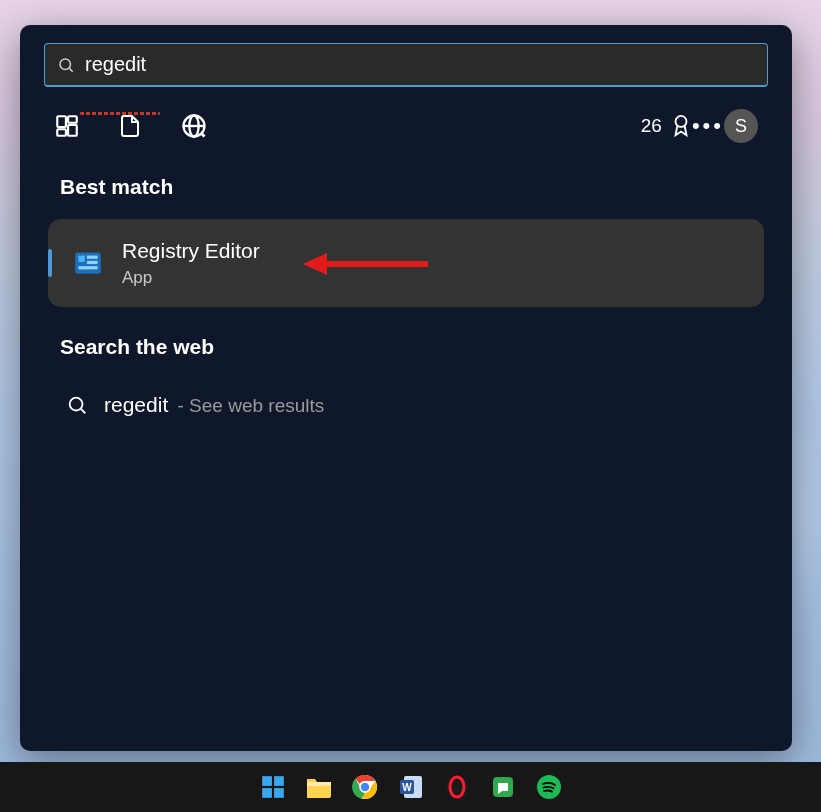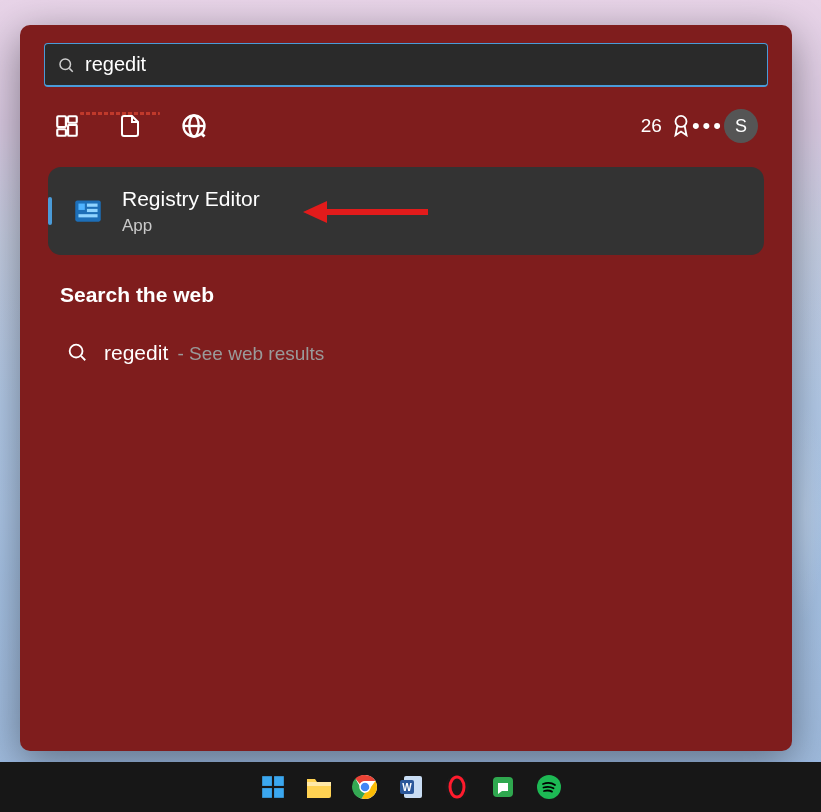--- a/index.html
+++ b/index.html
@@ -11,21 +11,21 @@
   .winter-trees {
     position: absolute; top: 140px; left: 0; right: 0; height: 620px;
     background:
       radial-gradient(ellipse 40px 200px at 5% 50%, rgba(200,215,235,0.8) 0%, transparent 60%),
       radial-gradient(ellipse 30px 180px at 98% 60%, rgba(190,210,235,0.7) 0%, transparent 60%),
       linear-gradient(180deg, transparent 0%, rgba(180,200,225,0.4) 60%, rgba(160,185,215,0.6) 100%);
   }
   .search-panel {
     position: absolute;
     top: 25px; left: 20px; width: 772px; height: 726px;
-    background: #7f1d1d;
+    background: #0f172a;
     border-radius: 10px;
     box-shadow: 0 10px 40px rgba(0,0,0,0.4);
     display: flex; flex-direction: column;
     padding-top: 18px;
   }
   .search-box {
     margin: 0 24px;
     height: 44px;
     background: #2a2a2a;
     border: 1px solid #4a9bd8;
@@ -81,21 +81,21 @@
     width: 36px; height: 36px; margin-left: 6px; margin-right: 16px;
     display:flex; align-items:center; justify-content:center;
   }
   .result-texts .title { color:#fff; font-size: 21px; }
   .result-texts .subtitle { color:#c9c9c9; font-size: 17px; margin-top: 5px;}
   .arrow-annot {
     position:absolute; left: 255px; top: 30px; width: 130px; height: 30px;
     pointer-events:none;
   }
   .web-row {
-    display:flex; gap: 16px;
+    display:flex; align-items:center; gap: 16px;
     padding: 20px 40px 0 46px;
   }
   .web-term { color:#fff; font-size: 21px; }
   .web-suffix { color:#9a9a9a; font-size: 19px; margin-left: 4px;}
   .taskbar {
     position:absolute; left:0; right:0; bottom:0; height: 50px;
     background: #171717;
     display:flex; align-items:center; justify-content:center; gap: 16px;
   }
   .tb-icon {
@@ -152,20 +152,21 @@
             <path d="M8 13l-2 10 6-4 6 4-2-10"></path>
         </svg>
       </div>
       <div class="more-dots">•••</div>
       <div class="avatar">
         <span>S</span>
       </div>
     </div>
   </div>
 
+  <div class="section-label">Best match</div>
 
   <div class="result-card">
     <div class="accent"></div>
     <div class="result-icon">
       <svg width="34" height="34" viewBox="0 0 32 32">
         <rect x="4" y="6" width="24" height="20" rx="2" fill="#1d6fb8"></rect>
         <rect x="7" y="9" width="6" height="6" fill="#4fb3ff"></rect>
         <rect x="15" y="9" width="10" height="3" fill="#8fd4ff"></rect>
         <rect x="15" y="14" width="10" height="3" fill="#8fd4ff"></rect>
         <rect x="7" y="19" width="18" height="3" fill="#8fd4ff"></rect>

